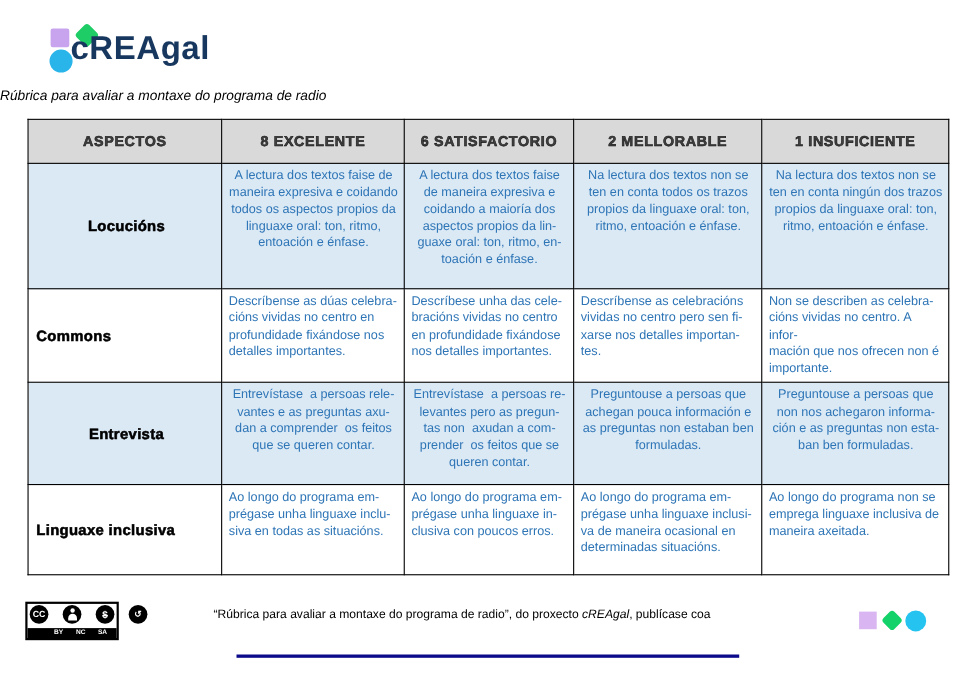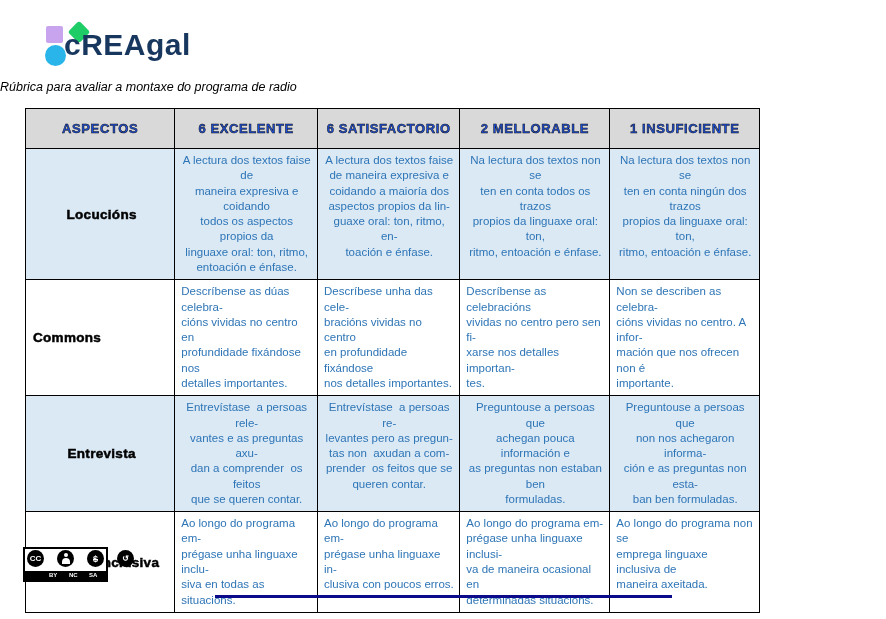--- a/index.html
+++ b/index.html
@@ -1,38 +1,38 @@
 <!DOCTYPE html>
 <html><head>
 <meta charset="utf-8">
 <style>
   * { margin:0; padding:0; box-sizing:border-box; }
   html,body { background:#fff; }
   .page {
-    position:relative; width:760px; height:619px; background:#ffffff;
+    position:relative; width:886px; height:619px; background:#ffffff;
     font-family:"Liberation Sans", sans-serif; overflow:hidden;
   }
 
   
   .logo { position:absolute; left:44px; top:14px; width:200px; height:50px; }
   .logo-square { position:absolute; left:2px; top:12px; width:17px; height:17px; background:#c8a4ee; border-radius:2px; }
   .logo-diamond { position:absolute; left:27px; top:10px; width:16px; height:16px; background:#1fcd66; border-radius:3px; transform:rotate(45deg); }
   .logo-circle { position:absolute; left:1px; top:31px; width:21px; height:21px; background:#29b5e9; border-radius:50%; }
   .logo-text { position:absolute; left:20px; top:14px; font-size:30px; font-weight:600; color:#17375e; letter-spacing:0.5px; }
 
   
   .doc-title { position:absolute; left:0; right:16px; top:80px; text-align:left;
     font-style:italic; font-size:12.5px; color:#000; }
 
   
   table.rubric { position:absolute; left:25px; top:108px; border-collapse:collapse; table-layout:fixed; }
   table.rubric td, table.rubric th { border:1.5px solid #000; }
   th.hdr {
     background:#d9d9d9; height:40px; font-size:13px; font-weight:900;
-    color:#1d4ed8; letter-spacing:0.6px; text-align:center; vertical-align:middle;
+    color:#404040; letter-spacing:0.6px; text-align:center; vertical-align:middle;
     -webkit-text-stroke:0.5px #111;
   }
   td.aspect {
     font-size:13.5px; font-weight:900; color:#000; vertical-align:middle;
     padding:4px 4px 4px 7px; letter-spacing:0.3px; -webkit-text-stroke:0.5px #000;
   }
   td.cell {
     vertical-align:top; padding:4px 5px 4px 6px; font-size:11.5px; line-height:1.33;
     color:#2e75b6; white-space:pre-wrap;
   }
@@ -84,21 +84,21 @@
     <colgroup>
       <col style="width:176px">
         <col style="width:166px">
         <col style="width:154px">
         <col style="width:171px">
         <col style="width:170px">
     </colgroup>
     <tbody>
         <tr>
       <th class="hdr">ASPECTOS</th>
-      <th class="hdr">6 EXCELENTE</th>
+      <th class="hdr">8 EXCELENTE</th>
       <th class="hdr">6 SATISFACTORIO</th>
       <th class="hdr">2 MELLORABLE</th>
       <th class="hdr">1 INSUFICIENTE</th>
     </tr>
     <tr class="band-blue" style="height:114px">
       <td class="aspect">Locucións</td>
       <td class="cell">A lectura dos textos faise de
 maneira expresiva e coidando
 todos os aspectos propios da
 linguaxe oral: ton, ritmo,
@@ -192,20 +192,21 @@
           <span>↺</span>
         </div>
     </div>
     <div class="cc-strip">
       <span class="cc-by">BY</span>
       <span class="cc-nc">NC</span>
       <span class="cc-sa">SA</span>
     </div>
   </div>
 
+  <div class="credit-line"><span>“Rúbrica para avaliar a montaxe do programa de radio”, do proxecto </span><span class="proj">cREAgal</span><span>, publícase coa</span></div>
 
 
   <div class="deco-square"></div>
   <div class="deco-diamond"></div>
   <div class="deco-circle"></div>
 
   <div class="bottom-rule"></div>
 
 </div>
 

